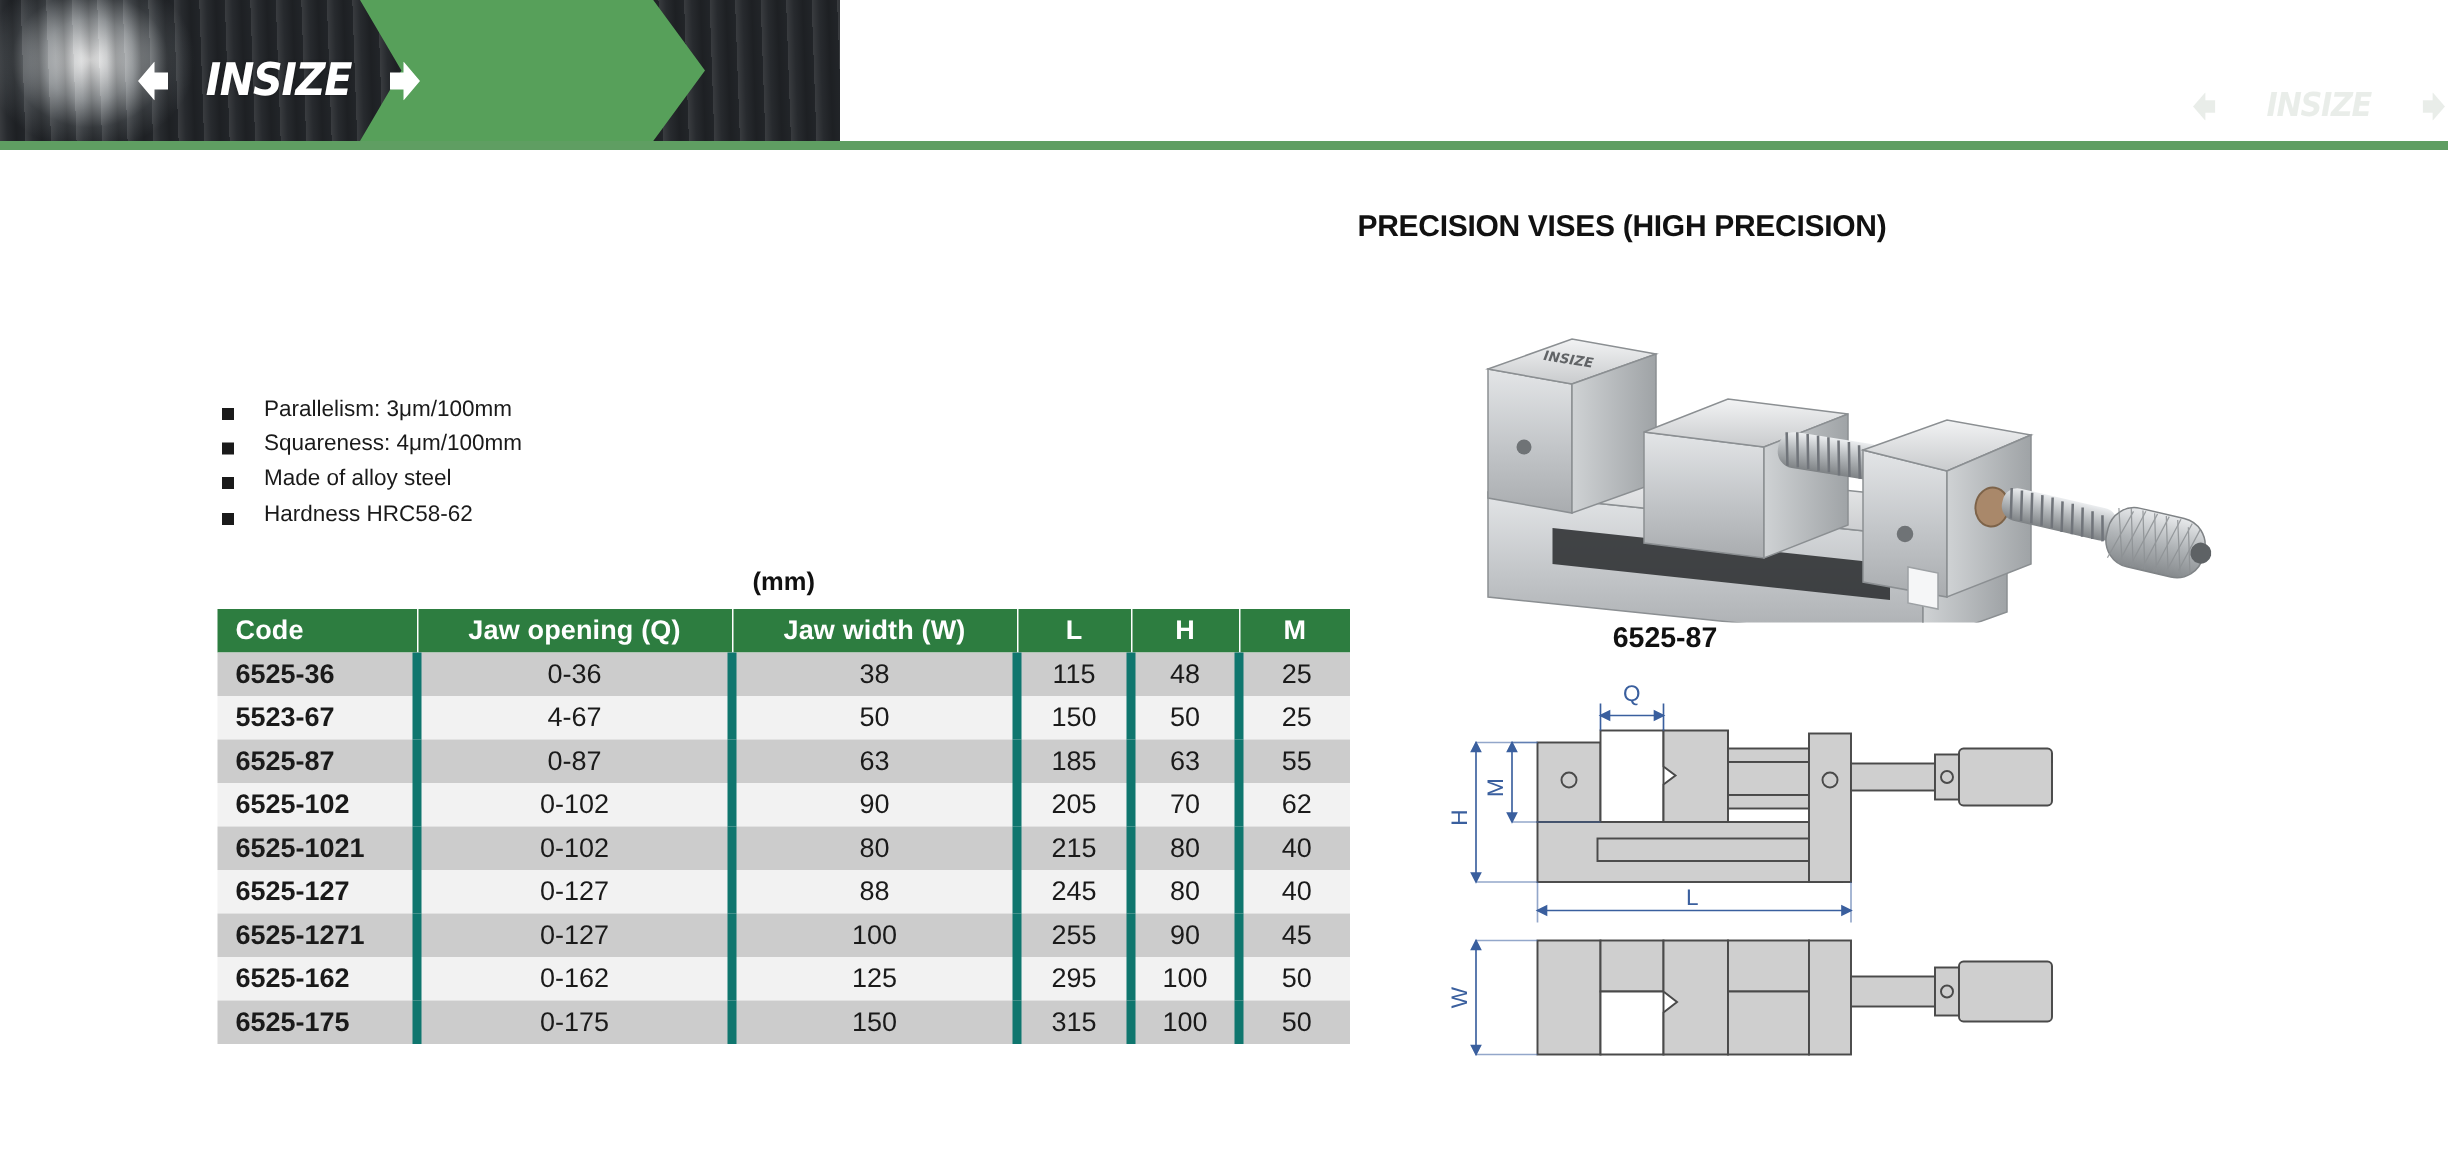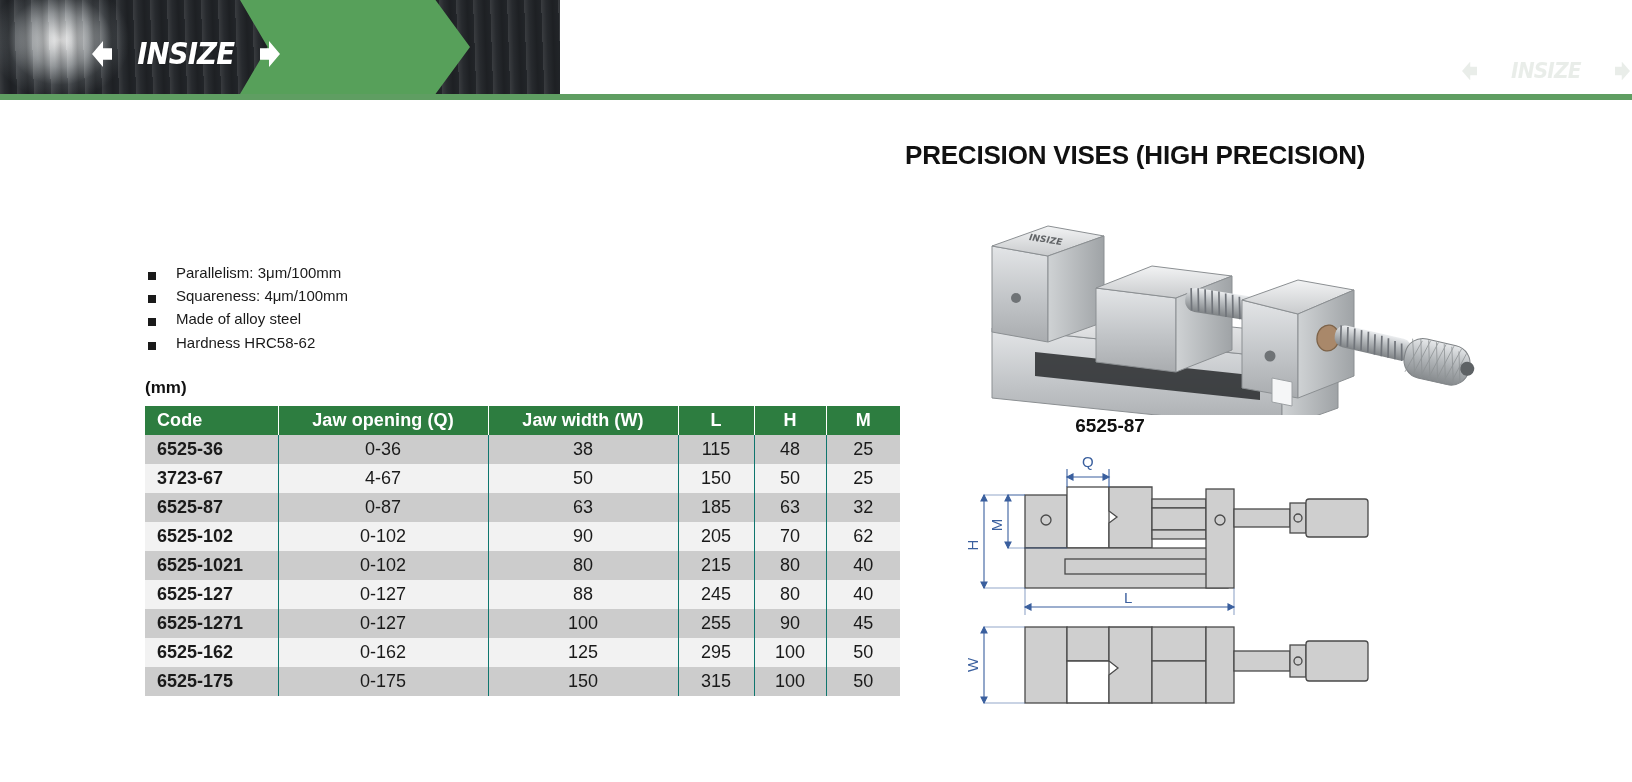--- a/index.html
+++ b/index.html
@@ -74,57 +74,57 @@
   .spec-item{
     display:flex; align-items:flex-start; gap:20px;
     font-size:15px; color:#1a1a1a; line-height:1.48; margin-bottom:1px;
   }
   .bullet{
     width:8px;height:8px;background:#1a1a1a;display:inline-block;
     margin-top:10px; flex:0 0 auto;
   }
 
   .unit-label{
-    position:absolute; left:0; right:0; top:-28px; text-align:left;
+    position:absolute; left:0; right:0; top:-28px; text-align:center;
     font-size:17px; font-weight:bold; color:#111;
   }
 
   .table-wrap{
     position:absolute; left:145px; top:406px; width:755px;
   }
   table.spec-table{
     border-collapse:collapse; width:755px; table-layout:fixed;
   }
   table.spec-table th{
     background:#2d7d40; color:#ffffff; font-weight:bold;
     font-size:18px; height:29px; padding:0 7px;
     border-left:1px solid #ffffff;
     letter-spacing:.1px;
   }
   table.spec-table th:first-child{border-left:none; text-align:left; padding-left:12px;}
   table.spec-table td{
     height:29px; font-size:18px; color:#1a1a1a; text-align:center;
-    border-left:1px solid #0f766e; padding:0 6px;
+    border-left:6px solid #0f766e; padding:0 6px;
   }
   table.spec-table td:first-child{
     border-left:none; text-align:left; font-weight:bold; padding-left:12px;
   }
   table.spec-table tbody tr:nth-child(odd) td{background:#cccccc;}
   table.spec-table tbody tr:nth-child(even) td{background:#f2f2f2;}
   col.c-code{width:133px;}
   col.c-q{width:210px;}
   col.c-w{width:190px;}
   col.c-l{width:76px;}
   col.c-h{width:72px;}
   col.c-m{width:74px;}
 
   
   .product-title{
     position:absolute; left:905px; top:140px; width:700px;
-    font-size:26px; font-weight:bold; color:#111;
+    font-size:20px; font-weight:bold; color:#111;
     font-family:"Liberation Sans", sans-serif;
     letter-spacing:-.2px; white-space:nowrap;
   }
   .photo-area{
     position:absolute; left:930px; top:180px; width:560px; height:235px;
   }
   .caption{
     position:absolute; left:930px; top:415px; width:360px;
     text-align:center; font-size:19px; font-weight:bold; color:#111;
   }
@@ -197,34 +197,34 @@
     <tbody>
         <tr>
           <td>6525-36</td>
           <td>0-36</td>
           <td>38</td>
           <td>115</td>
           <td>48</td>
           <td>25</td>
         </tr>
         <tr>
-          <td>3723-67</td>
+          <td>5523-67</td>
           <td>4-67</td>
           <td>50</td>
           <td>150</td>
           <td>50</td>
           <td>25</td>
         </tr>
         <tr>
           <td>6525-87</td>
           <td>0-87</td>
           <td>63</td>
           <td>185</td>
           <td>63</td>
-          <td>32</td>
+          <td>55</td>
         </tr>
         <tr>
           <td>6525-102</td>
           <td>0-102</td>
           <td>90</td>
           <td>205</td>
           <td>70</td>
           <td>62</td>
         </tr>
         <tr>

